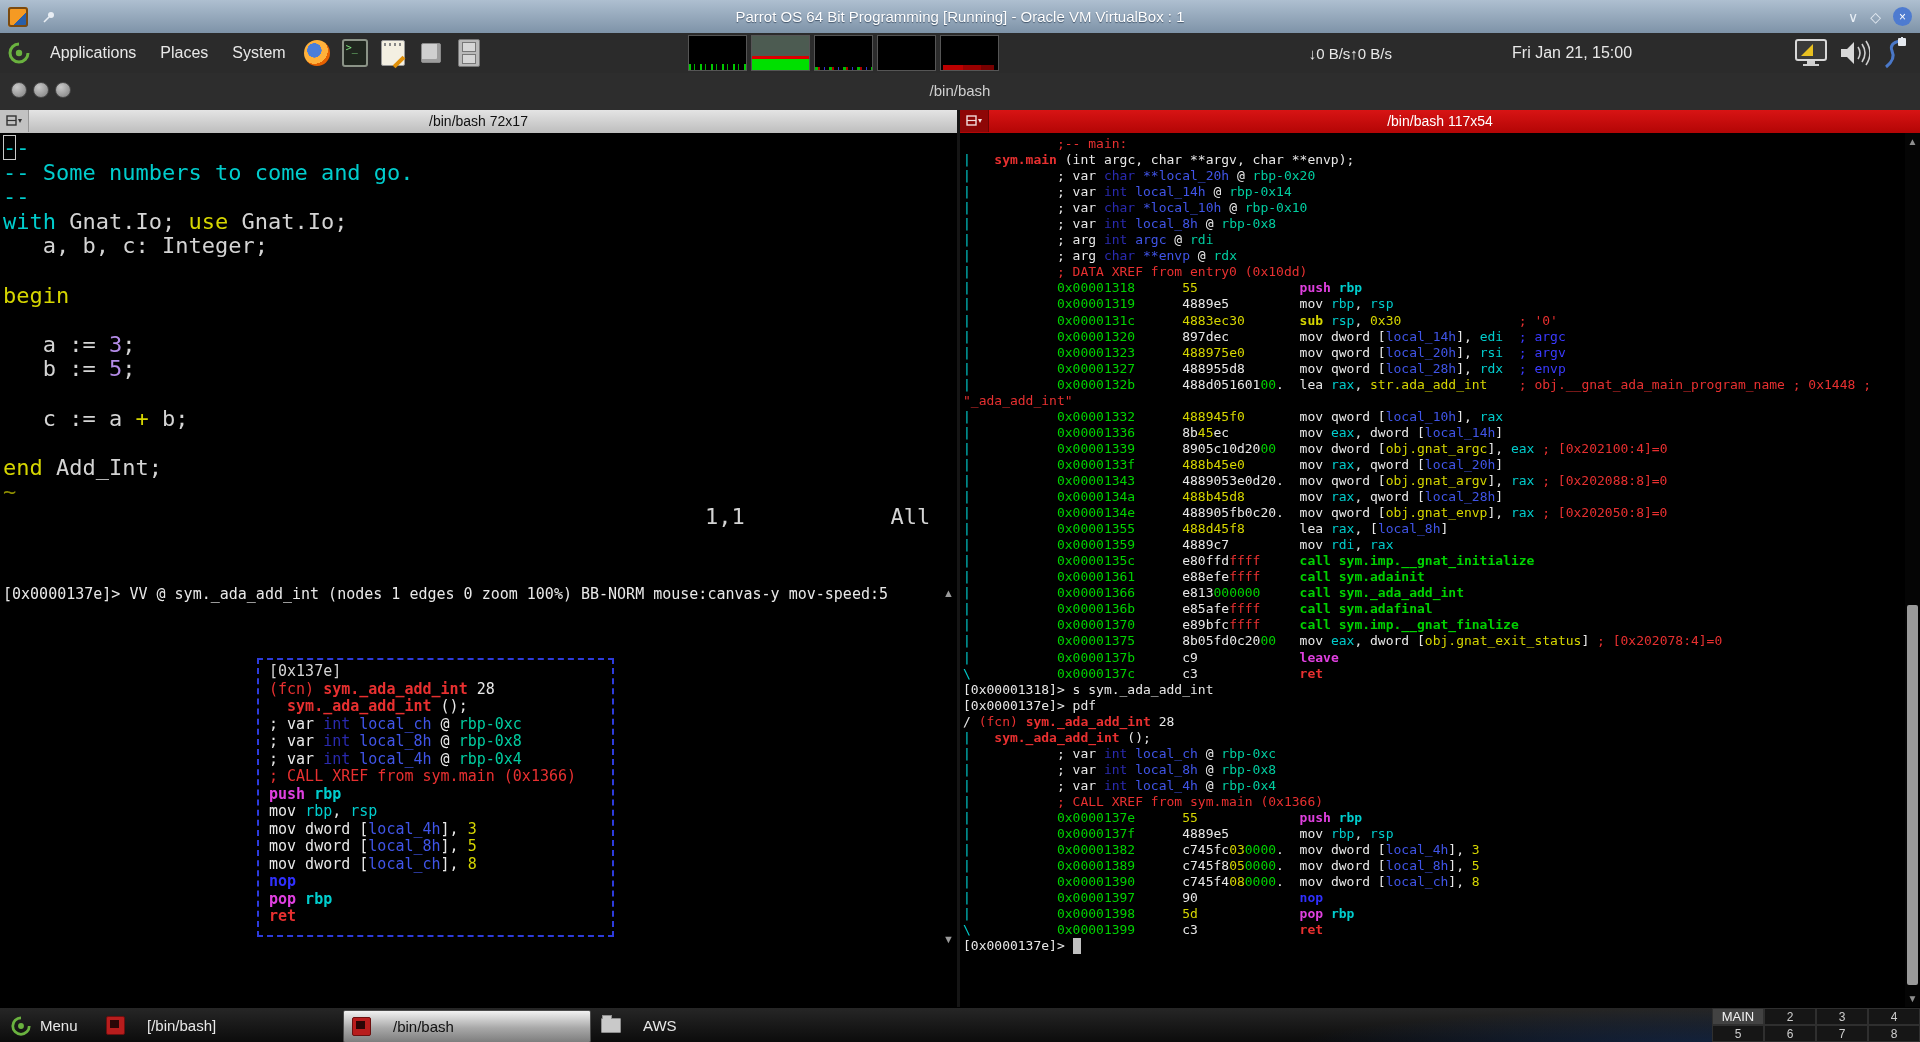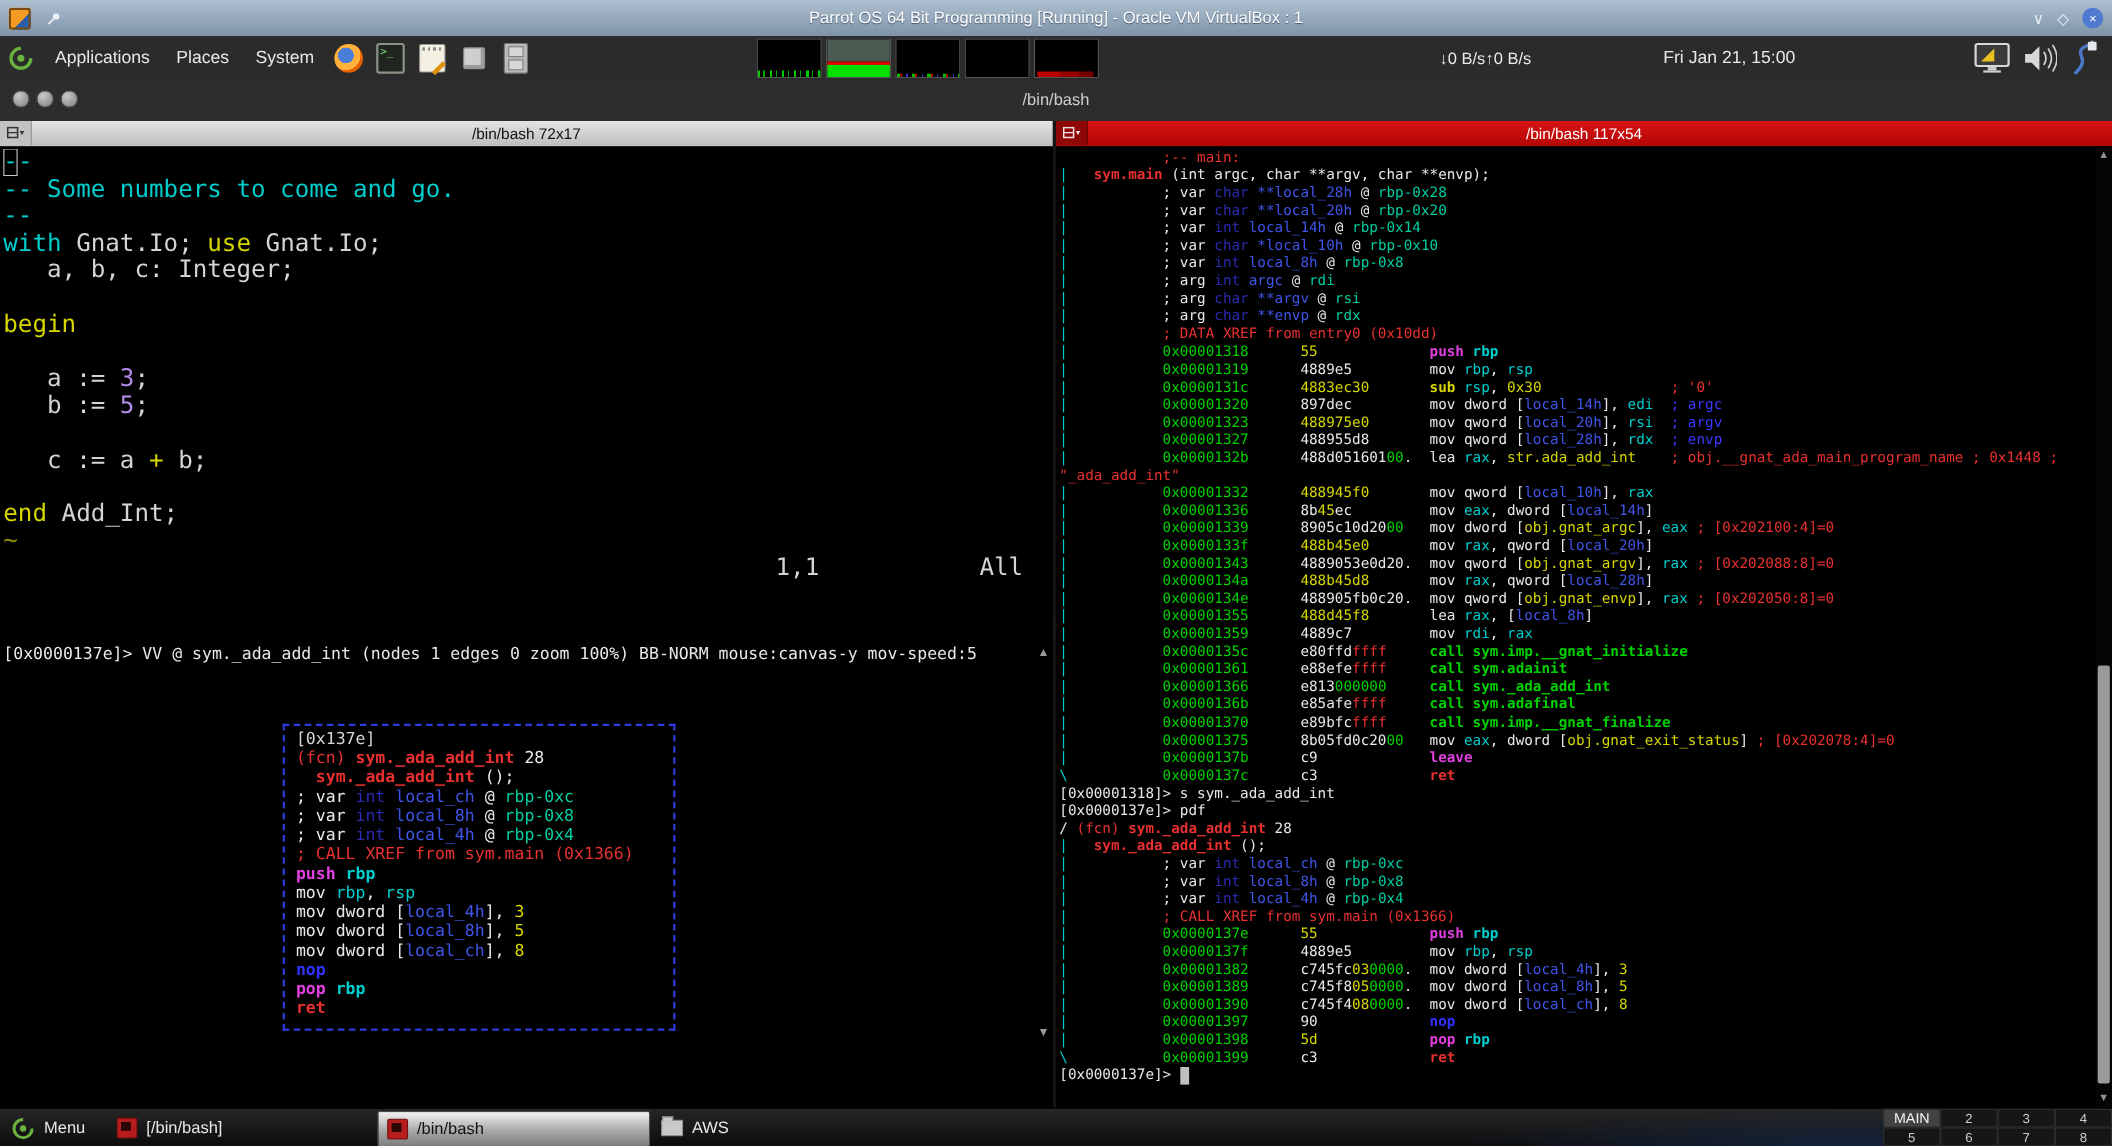--- a/index.html
+++ b/index.html
@@ -79,21 +79,21 @@
   .sb-arrow{position:absolute;right:1px;width:13px;height:13px;color:#8f8f8f;font-size:10px;
      text-align:center;line-height:13px;}
   .sb-thumb{position:absolute;right:2px;width:11px;background:#9a9a9a;border-radius:2px;}
   .mini-arrow{position:absolute;color:#9a9a9a;font-size:11px;}
   
   #taskbar{position:absolute;left:0;top:1007px;width:1920px;height:35px;
      background:linear-gradient(#262626,#0b0b0b);border-top:1px solid #000;color:#e8e8e8;font-size:15px;}
   #taskbar .blue-glow{position:absolute;right:0;top:0;bottom:0;width:640px;
      background:radial-gradient(ellipse at 70% 120%,rgba(30,70,140,.45),transparent 70%);}
   #menu-btn{position:absolute;left:4px;top:0;height:35px;display:flex;align-items:center;gap:8px;padding:0 6px;}
-  .task-item{position:absolute;top:2px;height:31px;display:flex;align-items:center;gap:8px;padding:0 8px;}
+  .task-item{position:absolute;top:2px;height:31px;display:flex;align-items:center;gap:22px;padding:0 8px;}
   .task-item.active{background:linear-gradient(#f2f2f2,#a8a8a8 55%,#7e7e7e);border:1px solid #4a4a4a;border-radius:2px;color:#111;}
   .red-term-icon{width:17px;height:17px;border-radius:2px;background:#b81d1d;border:1px solid #6d0f0f;position:relative;}
   .red-term-icon:after{content:"";position:absolute;left:3px;top:3px;width:9px;height:8px;background:#2a0606;}
   .folder-icon{width:18px;height:13px;background:#c9c9c9;border:1px solid #8e8e8e;border-radius:1px;position:relative;}
   .folder-icon:before{content:"";position:absolute;left:0;top:-4px;width:8px;height:3px;background:#c9c9c9;border:1px solid #8e8e8e;border-bottom:none;}
   #pager{position:absolute;right:0;top:0;width:208px;height:35px;display:grid;
      grid-template-columns:repeat(4,52px);grid-template-rows:17px 17px;}
   #pager .ws{border:1px solid #2f2f2f;background:#161616;color:#cdcdcd;font-size:12px;
      display:flex;align-items:center;justify-content:center;}
   #pager .ws.current{background:#424242;color:#f2f2f2;font-size:13px;}
@@ -273,27 +273,25 @@
             <line x1="1" y1="5.5" x2="10" y2="5.5" stroke="#f2dede" stroke-width="1.2"></line>
             <path d="M12 4 l4 0 l-2 4 Z" fill="#f2dede"></path>
           </svg>
       </span>
       <span class="ph-title">/bin/bash 117x54</span>
     </div>
     <div class="pane-content">
       <div id="disasm-body">
           <div class="trow"><span style="color: rgb(232, 232, 232);">            </span><span style="color: rgb(232, 48, 48);">;-- main:</span></div>
           <div class="trow"><span style="color: rgb(0, 205, 205);">|</span><span style="color: rgb(232, 232, 232);">   </span><span style="color: rgb(232, 48, 48); font-weight: bold;">sym.main</span><span style="color: rgb(232, 232, 232);"> (int argc, char **argv, char **envp);</span></div>
-          <div class="trow"><span style="color: rgb(0, 205, 205);">|</span><span style="color: rgb(232, 232, 232);">           ; var </span><span style="color: rgb(42, 42, 176);">char </span><span style="color: rgb(64, 85, 232);">**local_28h</span><span style="color: rgb(232, 232, 232);"> @ </span><span style="color: rgb(0, 205, 160);">rbp-0x28</span></div>
           <div class="trow"><span style="color: rgb(0, 205, 205);">|</span><span style="color: rgb(232, 232, 232);">           ; var </span><span style="color: rgb(42, 42, 176);">char </span><span style="color: rgb(64, 85, 232);">**local_20h</span><span style="color: rgb(232, 232, 232);"> @ </span><span style="color: rgb(0, 205, 160);">rbp-0x20</span></div>
           <div class="trow"><span style="color: rgb(0, 205, 205);">|</span><span style="color: rgb(232, 232, 232);">           ; var </span><span style="color: rgb(42, 42, 176);">int </span><span style="color: rgb(64, 85, 232);">local_14h</span><span style="color: rgb(232, 232, 232);"> @ </span><span style="color: rgb(0, 205, 160);">rbp-0x14</span></div>
           <div class="trow"><span style="color: rgb(0, 205, 205);">|</span><span style="color: rgb(232, 232, 232);">           ; var </span><span style="color: rgb(42, 42, 176);">char </span><span style="color: rgb(64, 85, 232);">*local_10h</span><span style="color: rgb(232, 232, 232);"> @ </span><span style="color: rgb(0, 205, 160);">rbp-0x10</span></div>
           <div class="trow"><span style="color: rgb(0, 205, 205);">|</span><span style="color: rgb(232, 232, 232);">           ; var </span><span style="color: rgb(42, 42, 176);">int </span><span style="color: rgb(64, 85, 232);">local_8h</span><span style="color: rgb(232, 232, 232);"> @ </span><span style="color: rgb(0, 205, 160);">rbp-0x8</span></div>
           <div class="trow"><span style="color: rgb(0, 205, 205);">|</span><span style="color: rgb(232, 232, 232);">           ; arg </span><span style="color: rgb(42, 42, 176);">int </span><span style="color: rgb(64, 85, 232);">argc</span><span style="color: rgb(232, 232, 232);"> @ </span><span style="color: rgb(0, 205, 160);">rdi</span></div>
-          <div class="trow"><span style="color: rgb(0, 205, 205);">|</span><span style="color: rgb(232, 232, 232);">           ; arg </span><span style="color: rgb(42, 42, 176);">char </span><span style="color: rgb(64, 85, 232);">**argv</span><span style="color: rgb(232, 232, 232);"> @ </span><span style="color: rgb(0, 205, 160);">rsi</span></div>
           <div class="trow"><span style="color: rgb(0, 205, 205);">|</span><span style="color: rgb(232, 232, 232);">           ; arg </span><span style="color: rgb(42, 42, 176);">char </span><span style="color: rgb(64, 85, 232);">**envp</span><span style="color: rgb(232, 232, 232);"> @ </span><span style="color: rgb(0, 205, 160);">rdx</span></div>
           <div class="trow"><span style="color: rgb(0, 205, 205);">|</span><span style="color: rgb(232, 232, 232);">           </span><span style="color: rgb(232, 48, 48);">; DATA XREF from entry0 (0x10dd)</span></div>
           <div class="trow"><span style="color: rgb(0, 205, 205);">|</span><span style="color: rgb(232, 232, 232);">           </span><span style="color: rgb(0, 210, 0);">0x00001318</span><span style="color: rgb(232, 232, 232);">      </span><span style="color: rgb(214, 214, 0);">55</span><span style="color: rgb(232, 232, 232);">             </span><span style="color: rgb(224, 64, 224); font-weight: bold;">push</span><span style="color: rgb(0, 205, 205); font-weight: bold;"> rbp</span></div>
           <div class="trow"><span style="color: rgb(0, 205, 205);">|</span><span style="color: rgb(232, 232, 232);">           </span><span style="color: rgb(0, 210, 0);">0x00001319</span><span style="color: rgb(232, 232, 232);">      </span><span style="color: rgb(232, 232, 232);">4889e5</span><span style="color: rgb(232, 232, 232);">         </span><span style="color: rgb(232, 232, 232);">mov </span><span style="color: rgb(0, 205, 205);">rbp</span><span style="color: rgb(232, 232, 232);">, </span><span style="color: rgb(0, 205, 205);">rsp</span></div>
           <div class="trow"><span style="color: rgb(0, 205, 205);">|</span><span style="color: rgb(232, 232, 232);">           </span><span style="color: rgb(0, 210, 0);">0x0000131c</span><span style="color: rgb(232, 232, 232);">      </span><span style="color: rgb(214, 214, 0);">4883ec30</span><span style="color: rgb(232, 232, 232);">       </span><span style="color: rgb(214, 214, 0); font-weight: bold;">sub</span><span style="color: rgb(0, 205, 205);"> rsp</span><span style="color: rgb(232, 232, 232);">, </span><span style="color: rgb(214, 214, 0);">0x30</span><span style="color: rgb(232, 232, 232);">               </span><span style="color: rgb(232, 48, 48);">; '0'</span></div>
           <div class="trow"><span style="color: rgb(0, 205, 205);">|</span><span style="color: rgb(232, 232, 232);">           </span><span style="color: rgb(0, 210, 0);">0x00001320</span><span style="color: rgb(232, 232, 232);">      </span><span style="color: rgb(232, 232, 232);">897dec</span><span style="color: rgb(232, 232, 232);">         </span><span style="color: rgb(232, 232, 232);">mov dword [</span><span style="color: rgb(64, 85, 232);">local_14h</span><span style="color: rgb(232, 232, 232);">], </span><span style="color: rgb(0, 205, 205);">edi</span><span style="color: rgb(232, 232, 232);">  </span><span style="color: rgb(58, 58, 255);">; argc</span></div>
           <div class="trow"><span style="color: rgb(0, 205, 205);">|</span><span style="color: rgb(232, 232, 232);">           </span><span style="color: rgb(0, 210, 0);">0x00001323</span><span style="color: rgb(232, 232, 232);">      </span><span style="color: rgb(214, 214, 0);">488975e0</span><span style="color: rgb(232, 232, 232);">       </span><span style="color: rgb(232, 232, 232);">mov qword [</span><span style="color: rgb(64, 85, 232);">local_20h</span><span style="color: rgb(232, 232, 232);">], </span><span style="color: rgb(0, 205, 205);">rsi</span><span style="color: rgb(232, 232, 232);">  </span><span style="color: rgb(58, 58, 255);">; argv</span></div>
           <div class="trow"><span style="color: rgb(0, 205, 205);">|</span><span style="color: rgb(232, 232, 232);">           </span><span style="color: rgb(0, 210, 0);">0x00001327</span><span style="color: rgb(232, 232, 232);">      </span><span style="color: rgb(232, 232, 232);">488955d8</span><span style="color: rgb(232, 232, 232);">       </span><span style="color: rgb(232, 232, 232);">mov qword [</span><span style="color: rgb(64, 85, 232);">local_28h</span><span style="color: rgb(232, 232, 232);">], </span><span style="color: rgb(0, 205, 205);">rdx</span><span style="color: rgb(232, 232, 232);">  </span><span style="color: rgb(58, 58, 255);">; envp</span></div>
           <div class="trow"><span style="color: rgb(0, 205, 205);">|</span><span style="color: rgb(232, 232, 232);">           </span><span style="color: rgb(0, 210, 0);">0x0000132b</span><span style="color: rgb(232, 232, 232);">      </span><span style="color: rgb(232, 232, 232);">488d051601</span><span style="color: rgb(0, 210, 0);">00</span><span style="color: rgb(232, 232, 232);">.</span><span style="color: rgb(232, 232, 232);">  </span><span style="color: rgb(232, 232, 232);">lea </span><span style="color: rgb(0, 205, 205);">rax</span><span style="color: rgb(232, 232, 232);">, </span><span style="color: rgb(214, 214, 0);">str.ada_add_int</span><span style="color: rgb(232, 232, 232);">    </span><span style="color: rgb(232, 48, 48);">; obj.__gnat_ada_main_program_name ; 0x1448 ;</span></div>
           <div class="trow"><span style="color: rgb(232, 48, 48);">"_ada_add_int"</span></div>

